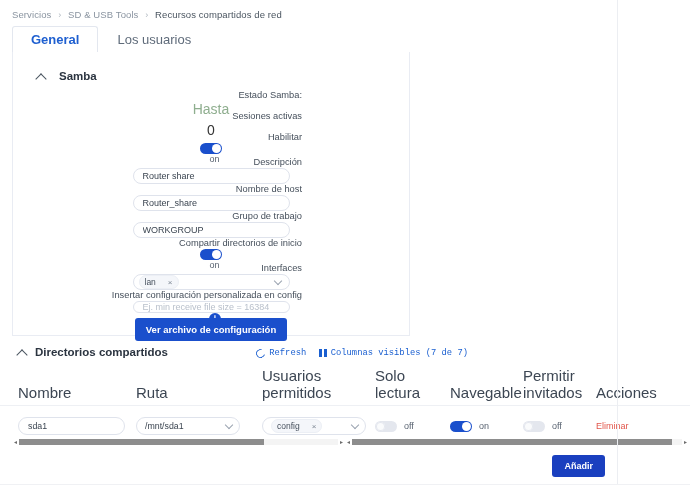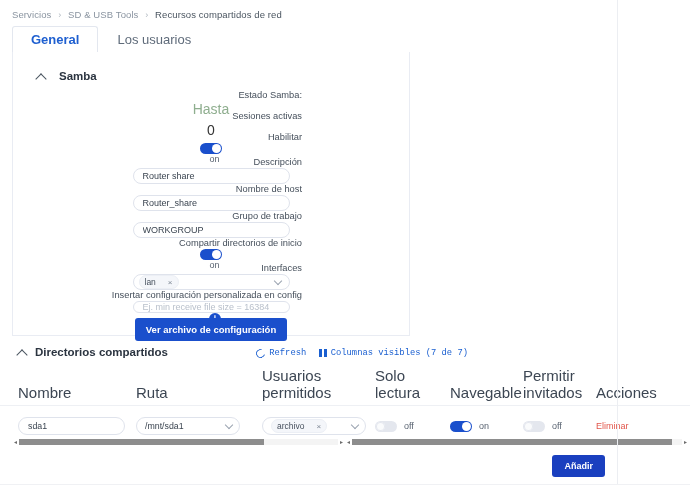--- a/index.html
+++ b/index.html
@@ -346,21 +346,21 @@
         </div>
         <div class="td c2">
           <div class="select-sm">
             <span>/mnt/sda1</span>
             <span class="chev"></span>
           </div>
         </div>
         <div class="td c3">
           <div class="select-sm">
             <span class="chip">
-              <span>archivo</span>
+              <span>config</span>
               <span class="x">×</span>
             </span>
             <span class="chev"></span>
           </div>
         </div>
         <div class="td c4">
           <span class="toggle off">
               <span class="knob"></span>
             </span>
           <span class="tgl-text">off</span>

